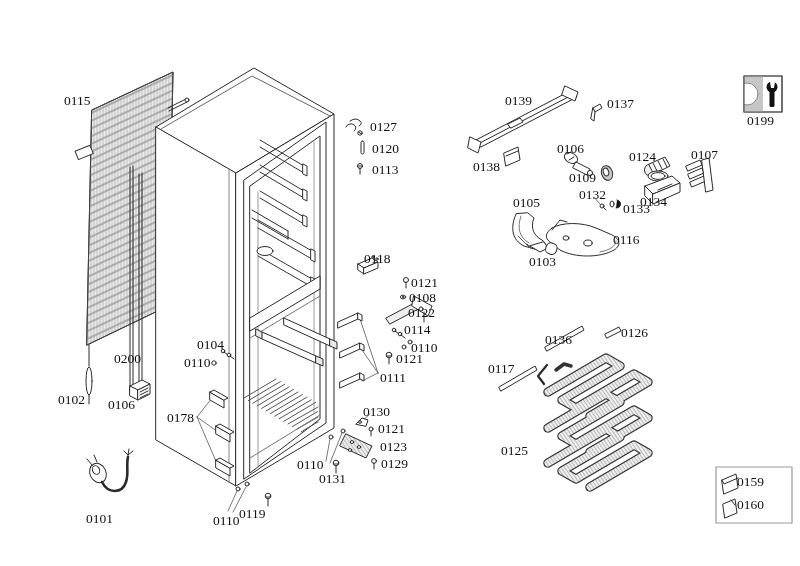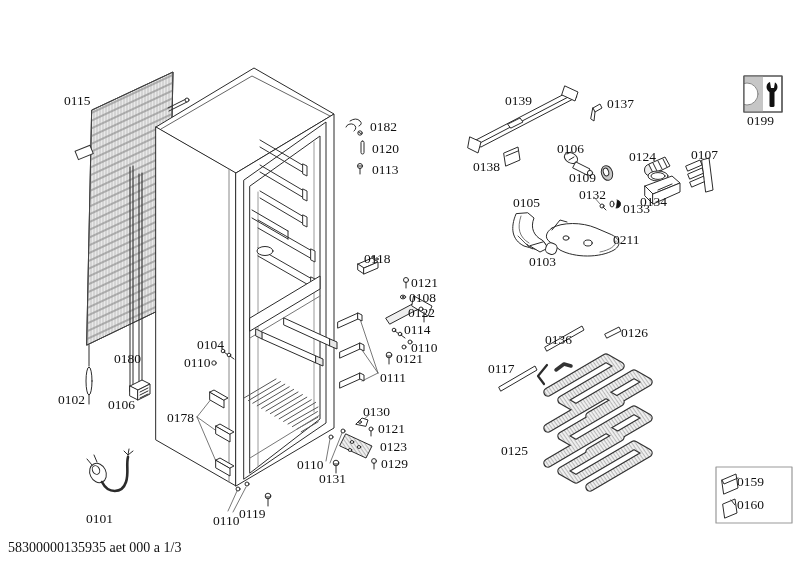--- a/index.html
+++ b/index.html
@@ -374,62 +374,61 @@
       </g>
       <g>
         <polygon points="723,504 735,499 737,513 725,518" fill="#fff"></polygon>
         <path d="M731,500 l4,5"></path>
       </g>
     </g>
   </g>
 </svg>
 
 <span class="lbl" style="left:64px;top:94px">0115</span>
-<span class="lbl" style="left:370px;top:120px">0182</span>
+<span class="lbl" style="left:370px;top:120px">0127</span>
 <span class="lbl" style="left:372px;top:142px">0120</span>
 <span class="lbl" style="left:372px;top:163px">0113</span>
 <span class="lbl" style="left:505px;top:94px">0139</span>
 <span class="lbl" style="left:607px;top:97px">0137</span>
 <span class="lbl" style="left:473px;top:160px">0138</span>
 <span class="lbl" style="left:557px;top:142px">0106</span>
 <span class="lbl" style="left:569px;top:171px">0109</span>
 <span class="lbl" style="left:629px;top:150px">0124</span>
 <span class="lbl" style="left:691px;top:148px">0107</span>
 <span class="lbl" style="left:579px;top:188px">0132</span>
 <span class="lbl" style="left:623px;top:202px">0133</span>
 <span class="lbl" style="left:640px;top:195px">0134</span>
-<span class="lbl" style="left:613px;top:233px">0211</span>
+<span class="lbl" style="left:613px;top:233px">0116</span>
 <span class="lbl" style="left:513px;top:196px">0105</span>
 <span class="lbl" style="left:529px;top:255px">0103</span>
 <span class="lbl" style="left:747px;top:114px">0199</span>
 <span class="lbl" style="left:364px;top:252px">0118</span>
 <span class="lbl" style="left:411px;top:276px">0121</span>
 <span class="lbl" style="left:409px;top:291px">0108</span>
 <span class="lbl" style="left:408px;top:306px">0122</span>
 <span class="lbl" style="left:404px;top:323px">0114</span>
 <span class="lbl" style="left:411px;top:341px">0110</span>
 <span class="lbl" style="left:396px;top:352px">0121</span>
 <span class="lbl" style="left:380px;top:371px">0111</span>
 <span class="lbl" style="left:197px;top:338px">0104</span>
 <span class="lbl" style="left:184px;top:356px">0110</span>
-<span class="lbl" style="left:114px;top:352px">0180</span>
+<span class="lbl" style="left:114px;top:352px">0200</span>
 <span class="lbl" style="left:108px;top:398px">0106</span>
 <span class="lbl" style="left:58px;top:393px">0102</span>
 <span class="lbl" style="left:167px;top:411px">0178</span>
 <span class="lbl" style="left:86px;top:512px">0101</span>
 <span class="lbl" style="left:363px;top:405px">0130</span>
 <span class="lbl" style="left:378px;top:422px">0121</span>
 <span class="lbl" style="left:380px;top:440px">0123</span>
 <span class="lbl" style="left:381px;top:457px">0129</span>
 <span class="lbl" style="left:297px;top:458px">0110</span>
 <span class="lbl" style="left:319px;top:472px">0131</span>
 <span class="lbl" style="left:213px;top:514px">0110</span>
 <span class="lbl" style="left:239px;top:507px">0119</span>
 <span class="lbl" style="left:545px;top:333px">0136</span>
 <span class="lbl" style="left:621px;top:326px">0126</span>
 <span class="lbl" style="left:488px;top:362px">0117</span>
 <span class="lbl" style="left:501px;top:444px">0125</span>
 <span class="lbl" style="left:737px;top:475px">0159</span>
 <span class="lbl" style="left:737px;top:498px">0160</span>
 
-<div class="footer">58300000135935 aet 000 a 1/3</div>
 
 </div>
 
 </body></html>

